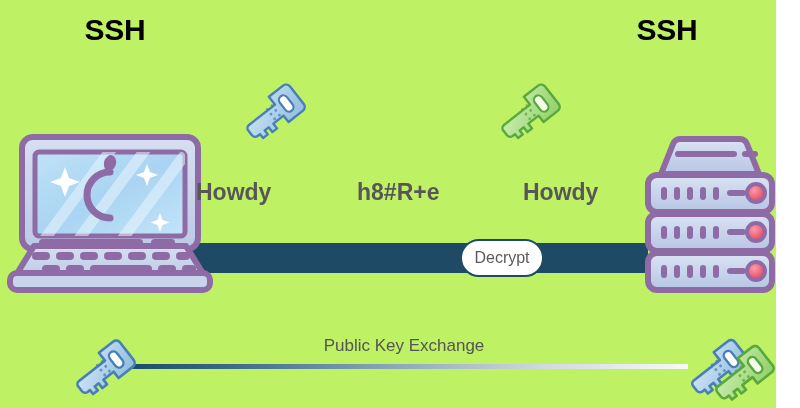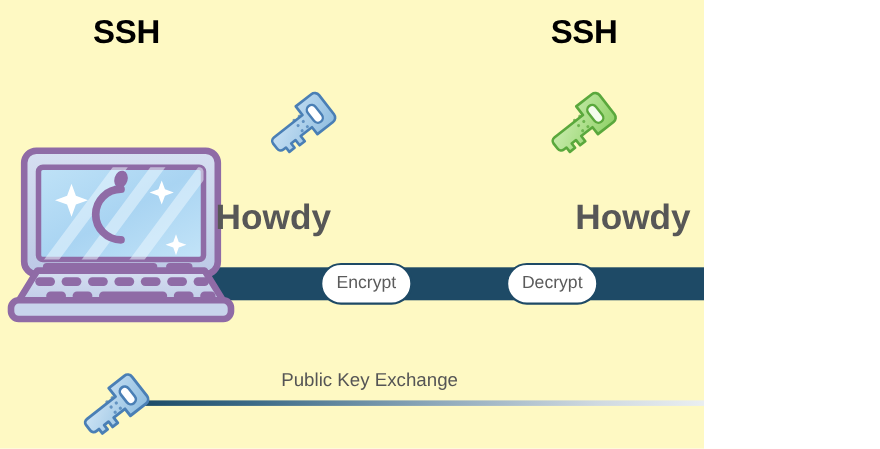--- a/index.html
+++ b/index.html
@@ -5,23 +5,23 @@
   html, body {
     margin: 0;
     padding: 0;
     background: #ffffff;
   }
   body {
     font-family: "Liberation Sans", sans-serif;
   }
   #stage {
     position: relative;
-    width: 640px;
+    width: 776px;
     height: 408px;
-    background: #fef9c3;
+    background: #bef264;
     overflow: hidden;
   }
 
   
   .title {
     position: absolute;
     text-align: center;
     font-weight: bold;
     font-size: 30px;
     line-height: 36px;
@@ -56,21 +56,21 @@
     justify-content: center;
     box-sizing: border-box;
   }
   #pill-encrypt { left: 291px; top: 239px; width: 84px; }
   #pill-decrypt { left: 460px; top: 239px; width: 84px; text-align: center; }
 
   
   .flow-label {
     position: absolute;
     font-weight: bold;
-    font-size: 32px;
+    font-size: 23px;
     color: #575757;
     white-space: nowrap;
   }
   #label-howdy-left   { left: 196px; top: 179px; }
   #label-cipher       { left: 357px; top: 179px; }
   #label-howdy-right  { left: 523px; top: 179px; }
 
   
   #laptop {
     position: absolute;
@@ -244,24 +244,24 @@
           <rect x="59" y="135" width="6" height="13" rx="3"></rect>
           <rect x="72" y="135" width="6" height="13" rx="3"></rect>
           <rect x="85" y="135" width="6" height="13" rx="3"></rect>
           <rect x="99" y="138" width="19" height="6" rx="3"></rect>
         </g>
         <circle cx="128" cy="141" r="9" fill="url(#ledGrad)" stroke="#8f6ba6" stroke-width="4"></circle>
       </g>
     </svg>
   </div>
 
-  <div class="pill" id="pill-encrypt">Encrypt</div>
   <div class="pill" id="pill-decrypt">Decrypt</div>
 
   <div class="flow-label" id="label-howdy-left">Howdy</div>
+  <div class="flow-label" id="label-cipher">h8#R+e</div>
   <div class="flow-label" id="label-howdy-right">Howdy</div>
 
   <div id="key-blue-top">
     <svg width="62" height="64" viewBox="0 0 62 64">
       <defs>
         <linearGradient id="kbFill" x1="0" y1="0" x2="1" y2="1">
           <stop offset="0%" stop-color="#cfe5f6"></stop>
           <stop offset="100%" stop-color="#8fbde0"></stop>
         </linearGradient>
       </defs>

